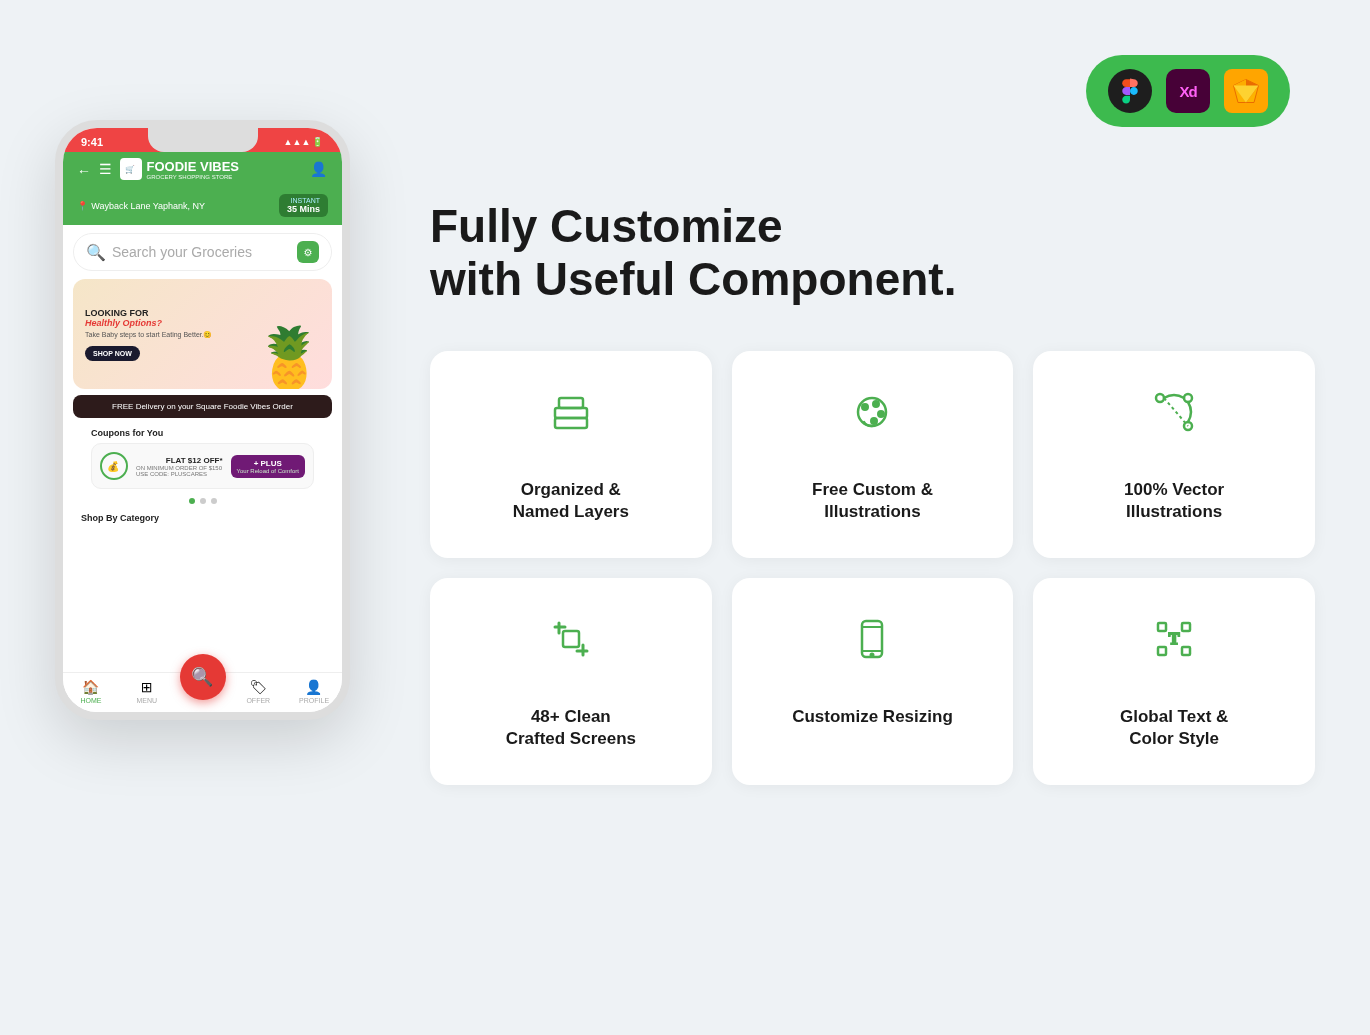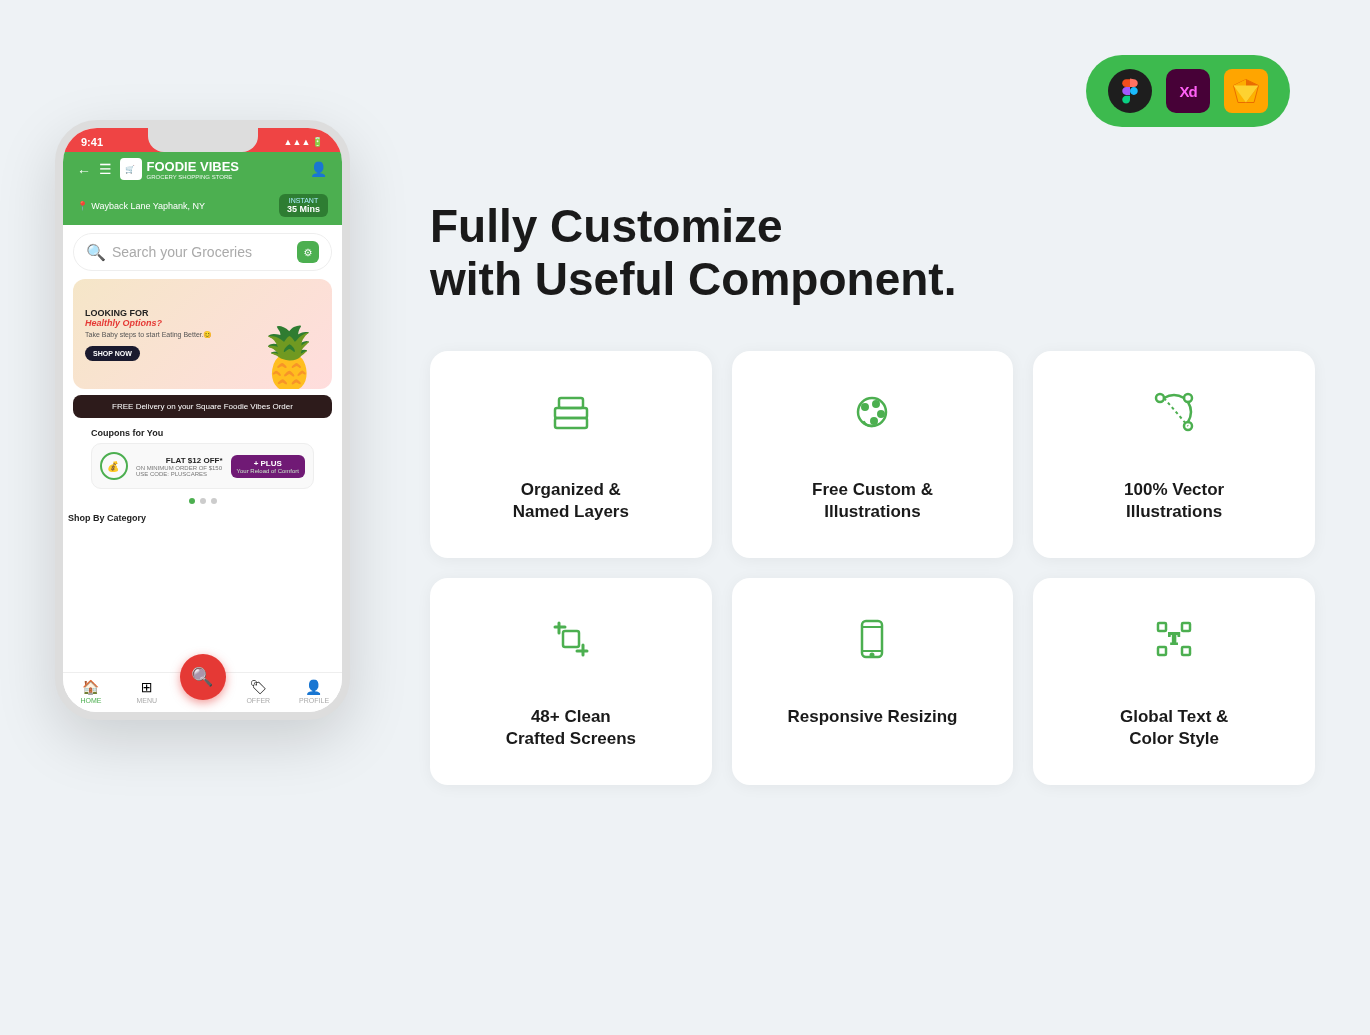--- a/index.html
+++ b/index.html
@@ -127,21 +127,21 @@
       padding: 4px 14px 8px;
       display: flex;
       justify-content: space-between;
       align-items: center;
     }
     .location-text { color: #fff; font-size: 9px; display: flex; align-items: center; gap: 3px; }
     .instant-badge {
       background: #2e7d32;
       border-radius: 6px;
       padding: 3px 8px;
-      text-align: center;
+      text-align: right;
     }
     .instant-label { color: #aef; font-size: 7px; display: block; }
     .instant-time { color: #fff; font-size: 9px; font-weight: 700; display: block; }
 
     .phone-search {
       background: #fff;
       margin: 8px 10px;
       border-radius: 20px;
       padding: 7px 12px;
       display: flex;
@@ -248,21 +248,21 @@
     }
     .dot {
       width: 6px;
       height: 6px;
       border-radius: 50%;
       background: #ccc;
     }
     .dot.active { background: #4caf50; }
 
     .phone-categories {
-      padding: 4px 5px 4px;
+      padding: 4px 18px 4px;
     }
     .categories-title { font-size: 9px; font-weight: 600; color: #222; }
 
     .phone-bottom-nav {
       position: absolute;
       bottom: 0;
       left: 0;
       right: 0;
       background: #fff;
       border-top: 1px solid #eee;
@@ -547,21 +547,21 @@
 
     <div class="feature-card">
       <div class="feature-icon">
         <svg viewBox="0 0 48 48">
           <rect x="14" y="6" width="20" height="36" rx="4" stroke="#4caf50" stroke-width="2.5"></rect>
           <line x1="14" y1="12" x2="34" y2="12" stroke="#4caf50" stroke-width="2"></line>
           <line x1="14" y1="36" x2="34" y2="36" stroke="#4caf50" stroke-width="2"></line>
           <circle cx="24" cy="40" r="1.5" fill="#4caf50"></circle>
         </svg>
       </div>
-      <div class="feature-title">Responsive Resizing</div>
+      <div class="feature-title">Customize Resizing</div>
     </div>
 
     <div class="feature-card">
       <div class="feature-icon">
         <svg viewBox="0 0 48 48">
           <rect x="8" y="8" width="8" height="8" rx="1" stroke="#4caf50" stroke-width="2.5"></rect>
           <rect x="32" y="8" width="8" height="8" rx="1" stroke="#4caf50" stroke-width="2.5"></rect>
           <rect x="8" y="32" width="8" height="8" rx="1" stroke="#4caf50" stroke-width="2.5"></rect>
           <rect x="32" y="32" width="8" height="8" rx="1" stroke="#4caf50" stroke-width="2.5"></rect>
           <text x="24" y="29" text-anchor="middle" font-size="16" font-weight="800" fill="#4caf50" font-family="serif">T</text>

